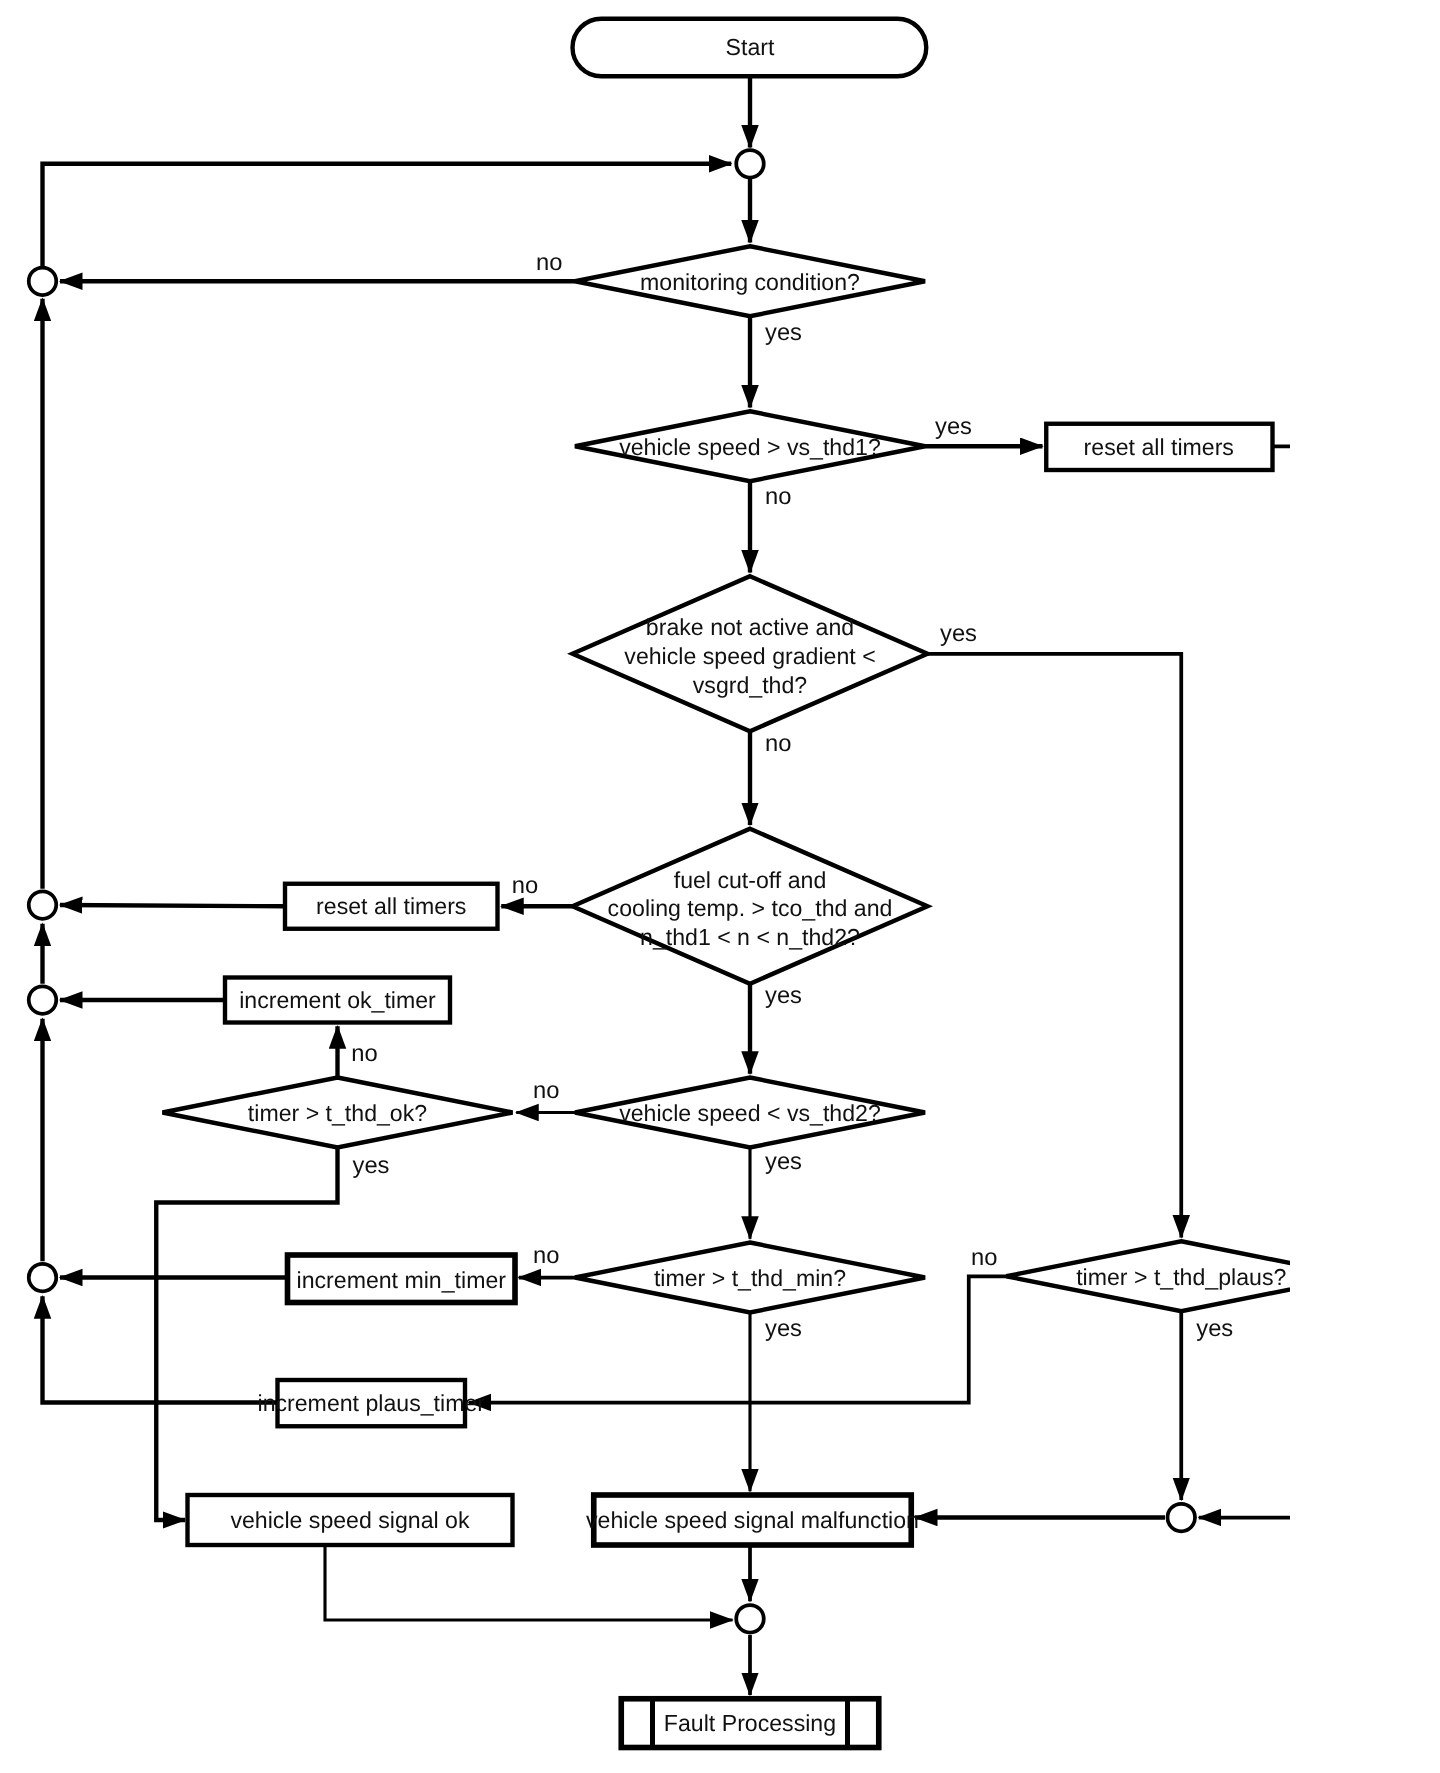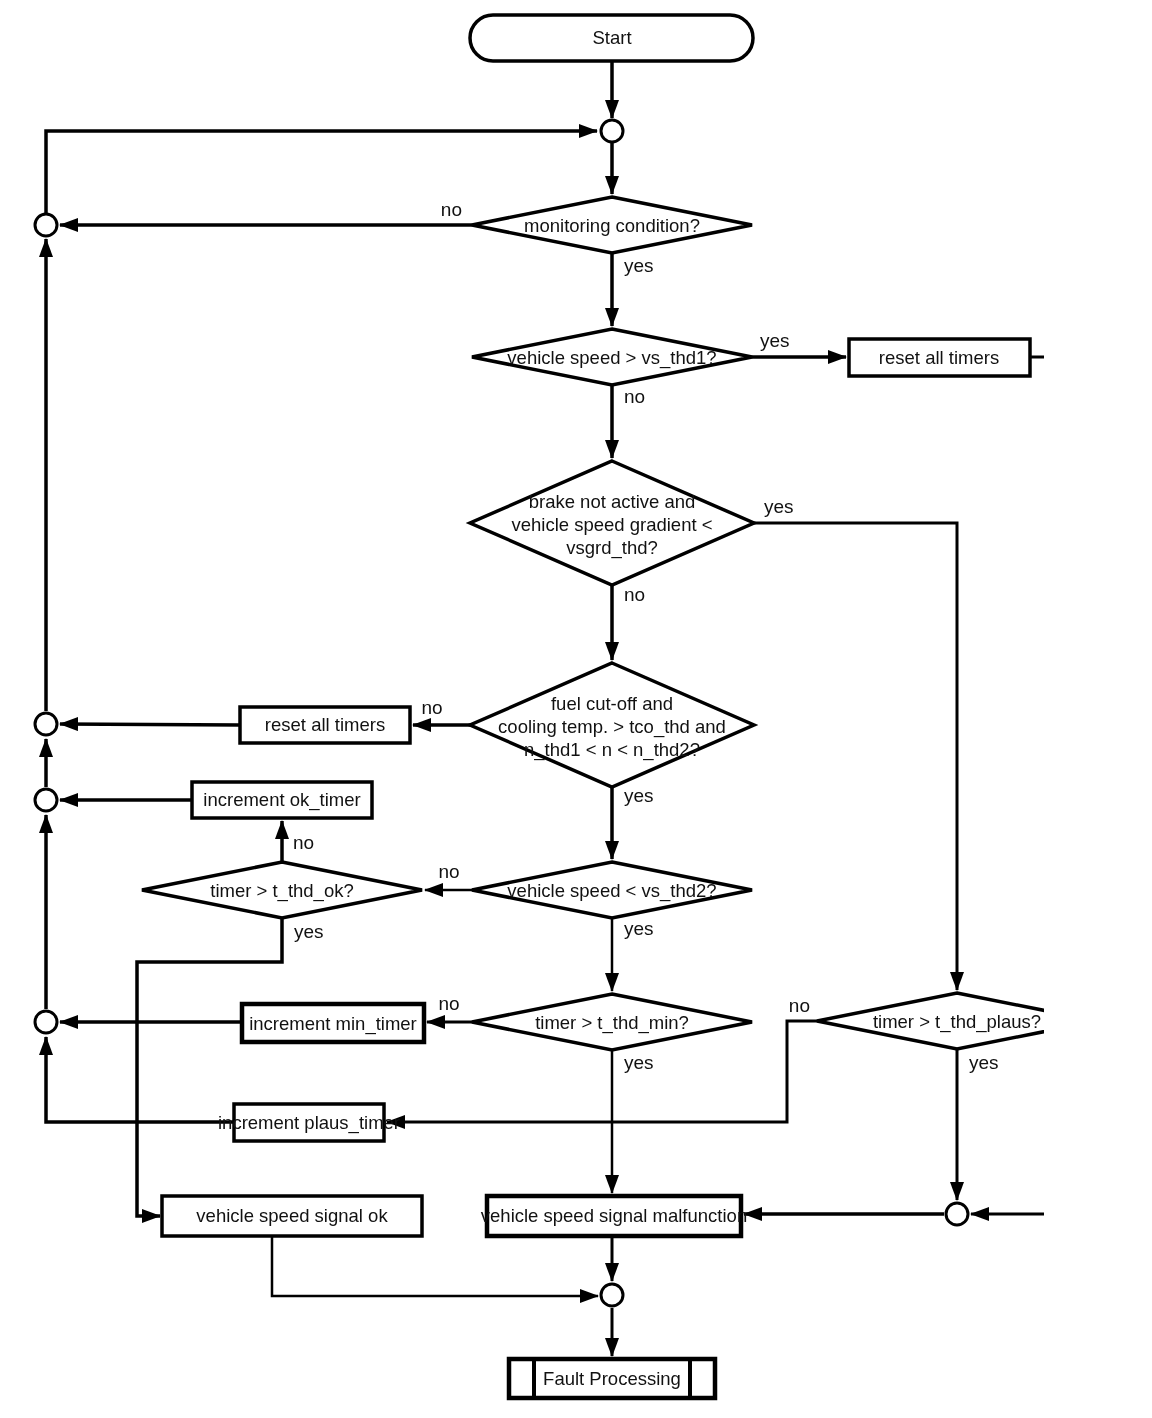--- a/index.html
+++ b/index.html
@@ -1,16 +1,16 @@
 <!DOCTYPE html>
 <html><head>
 <meta charset="utf-8">
 <style>
   html,body{margin:0;padding:0;background:#ffffff;}
-  .page{width:1032px;height:1418px;background:#ffffff;position:relative;overflow:hidden;padding-left:12px;}
+  .page{width:1032px;height:1418px;background:#ffffff;position:relative;overflow:hidden;}
   svg{display:block;}
   .shape{fill:#ffffff;stroke:#000000;stroke-width:3.5;}
   .shape-thick{fill:#ffffff;stroke:#000000;stroke-width:4.5;}
   .junction{fill:#ffffff;stroke:#000000;stroke-width:3;}
   .edge{fill:none;stroke:#000000;stroke-width:3.5;}
   .edge-thin{fill:none;stroke:#000000;stroke-width:2.5;}
   .edge-med{fill:none;stroke:#000000;stroke-width:3;}
   .nodetext{font-family:"Liberation Sans","DejaVu Sans",sans-serif;font-size:18.5px;fill:#111111;text-anchor:middle;}
   .edgetext{font-family:"Liberation Sans","DejaVu Sans",sans-serif;font-size:19px;fill:#111111;}
   .anchor-start{text-anchor:start;}

